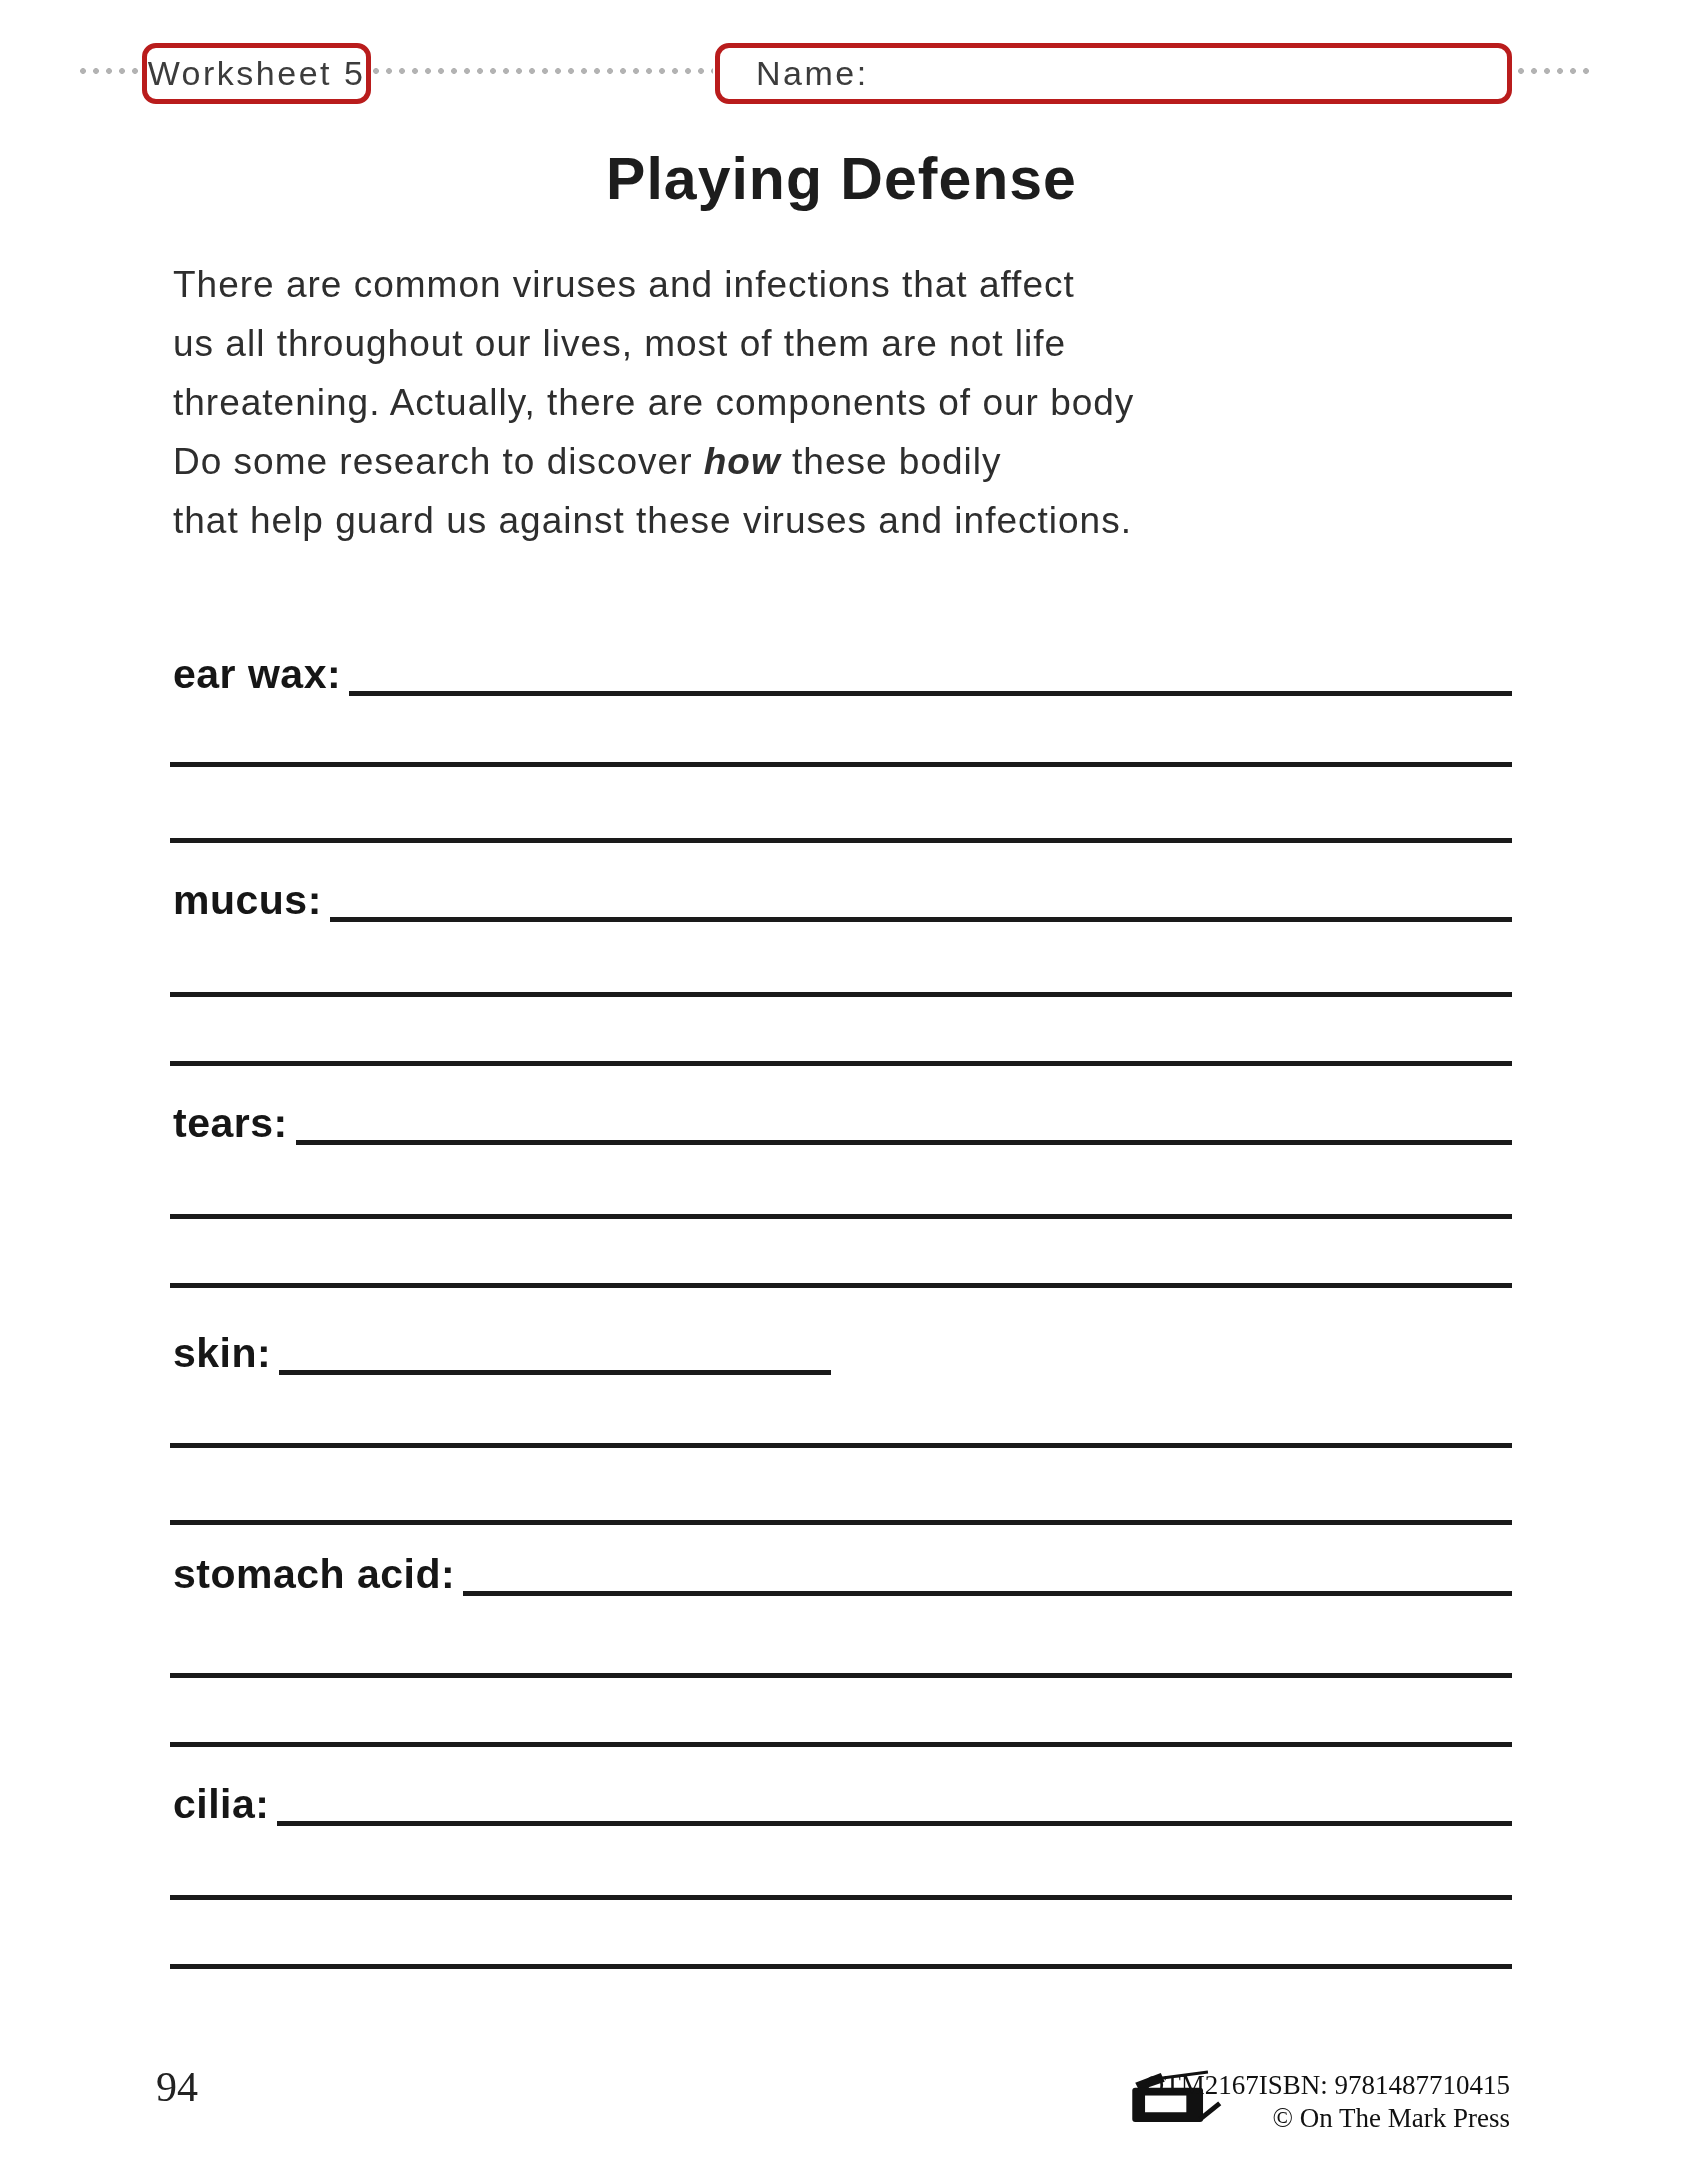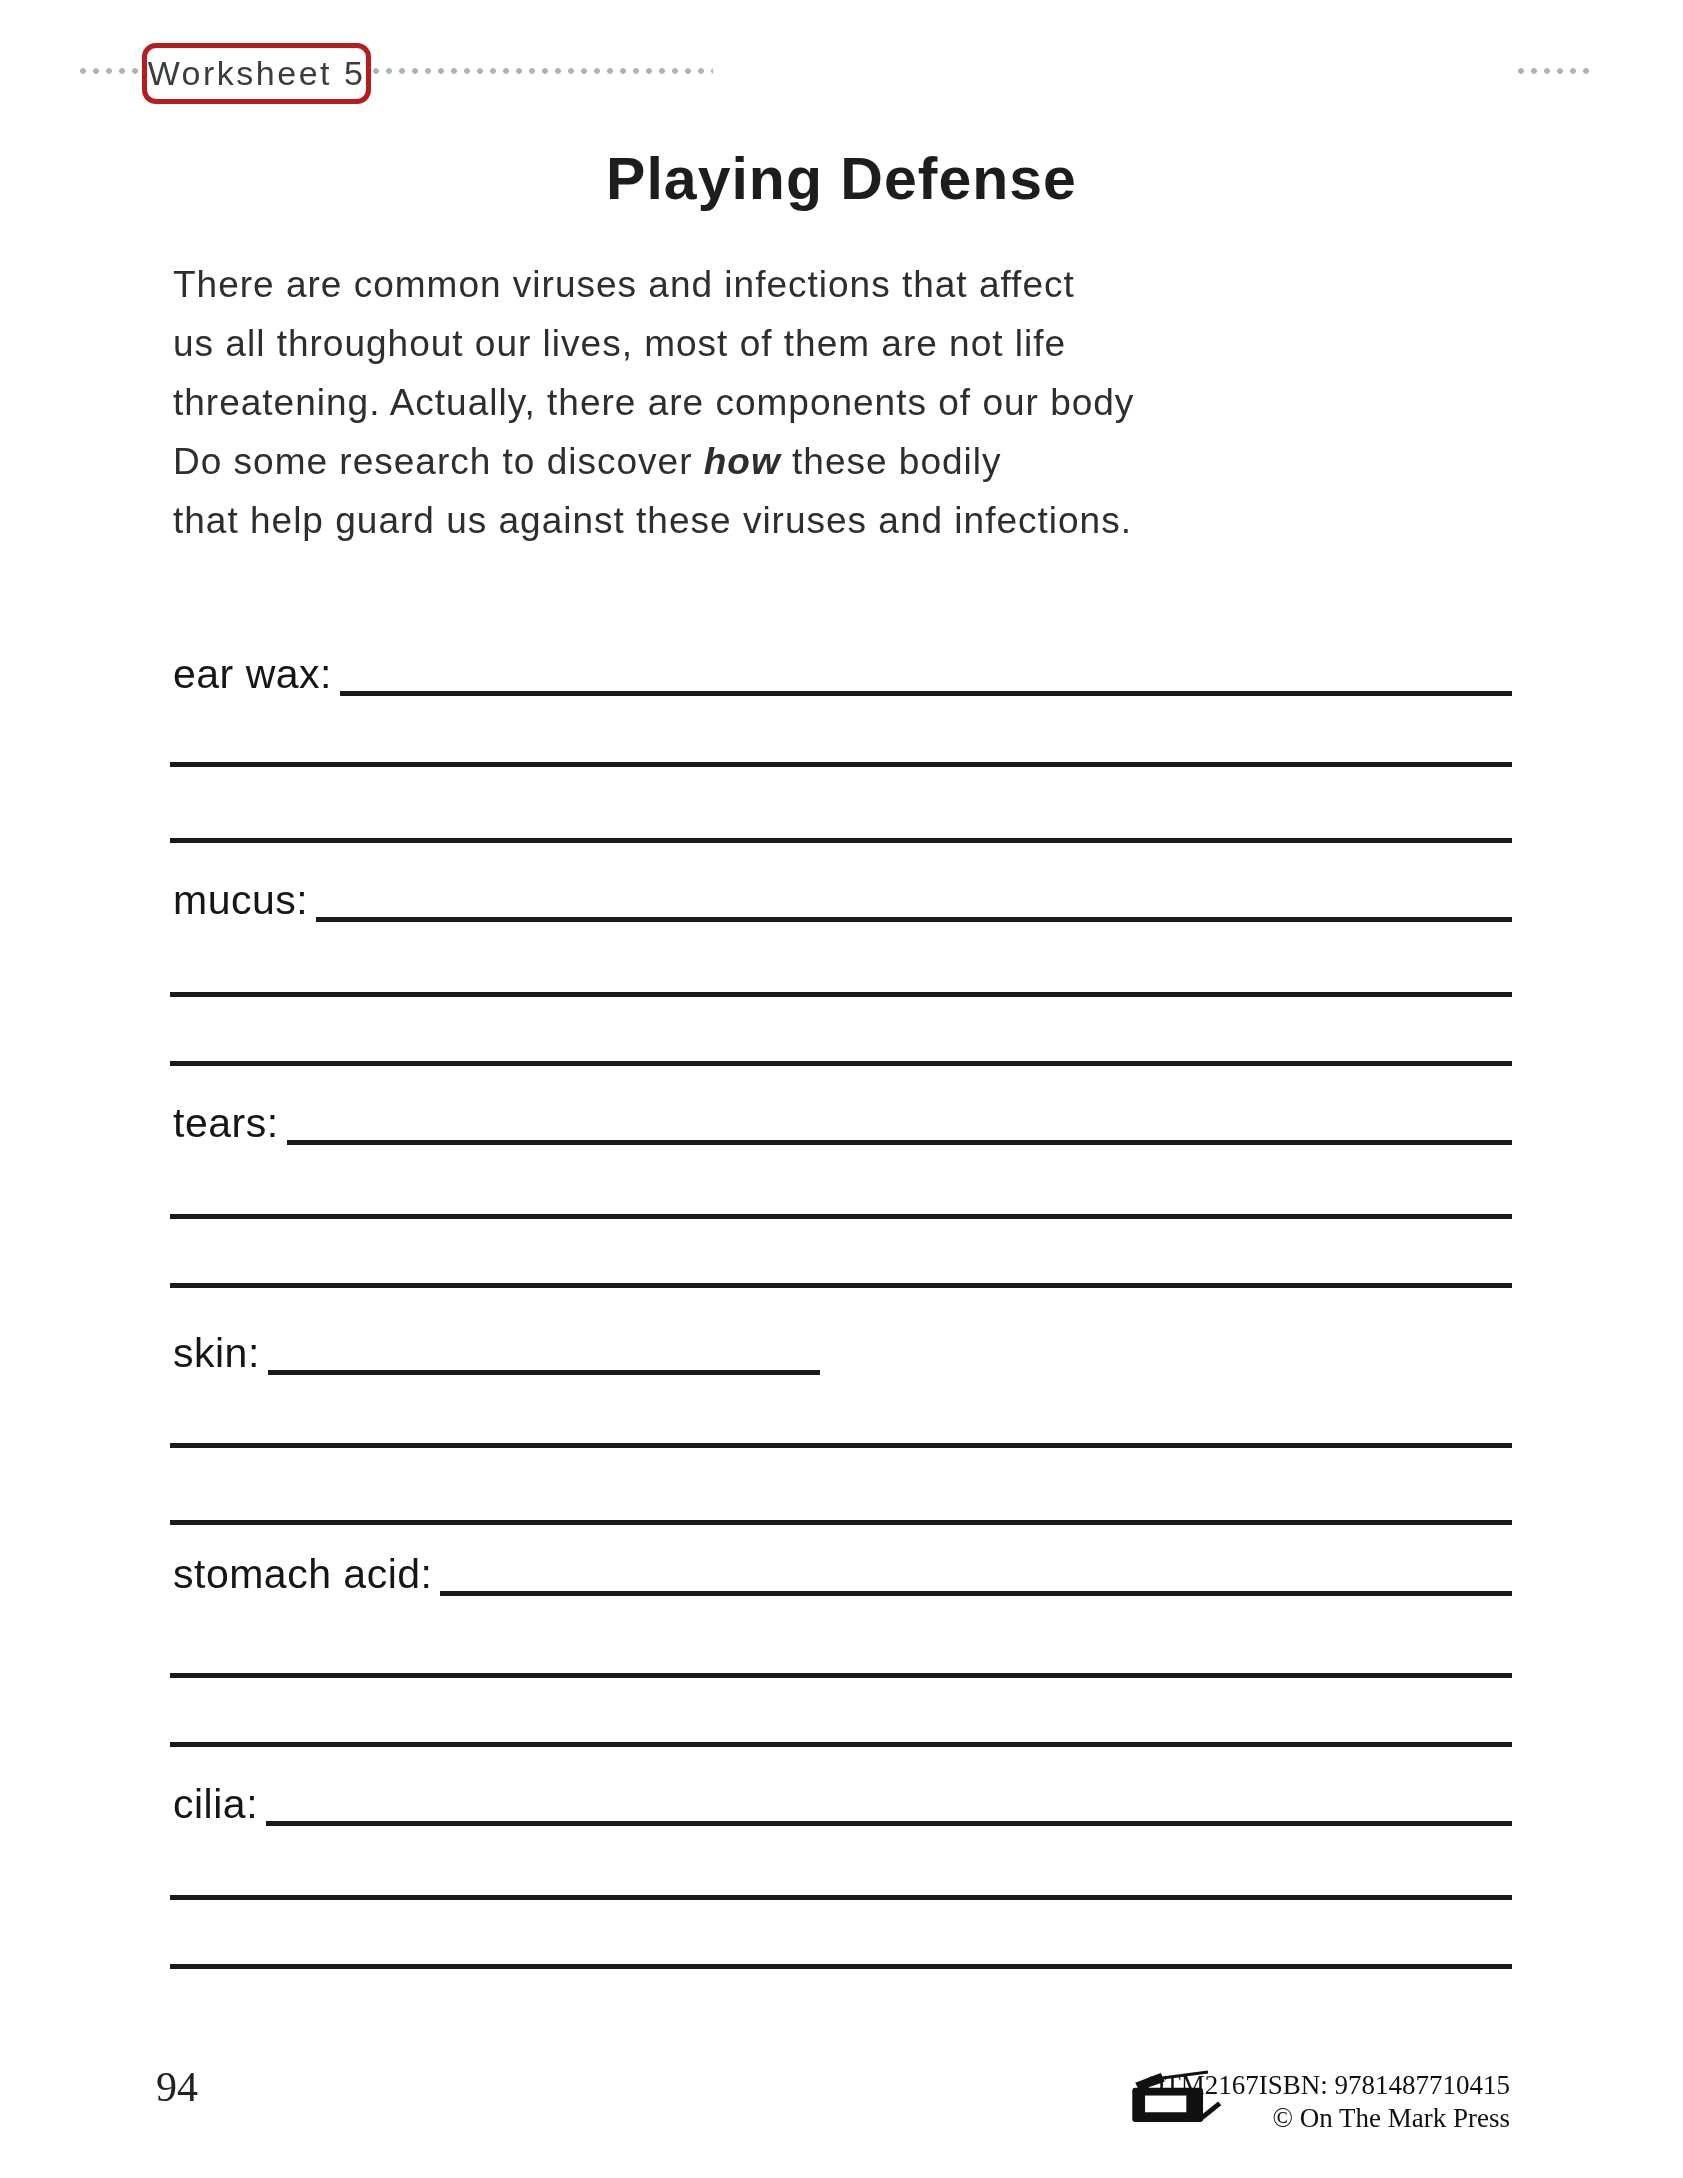--- a/index.html
+++ b/index.html
@@ -79,21 +79,21 @@
     position: absolute;
     left: 173px;
     right: 171px;
     height: 51px;
     display: flex;
     align-items: flex-end;
     gap: 8px;
   }
   .label-row .label {
     font-size: 41px;
-    font-weight: 400;
+    font-weight: 700;
     letter-spacing: 0.5px;
     color: #161616;
     white-space: nowrap;
     line-height: 44px;
   }
   .write-line {
     flex: 1;
     border-bottom: 5px solid #1a1a1a;
     height: 100%;
   }
@@ -134,20 +134,23 @@
 </head>
 <body>
 
 <div class="page">
 
   <div class="dots dots-left"></div>
   <div class="header-box worksheet-box">
     <span>Worksheet 5</span>
   </div>
   <div class="dots dots-mid"></div>
+  <div class="header-box name-box">
+    <span>Name:</span>
+  </div>
   <div class="dots dots-right"></div>
 
   <div class="title">Playing Defense</div>
 
   <div class="intro">
     <div>There are common viruses and infections that affect</div>
     <div>us all throughout our lives, most of them are not life</div>
     <div>threatening. Actually, there are components of our body</div>
     <div><span>Do some research to discover </span><span class="em">how</span><span> these bodily</span></div>
     <div>that help guard us against these viruses and infections.</div>

